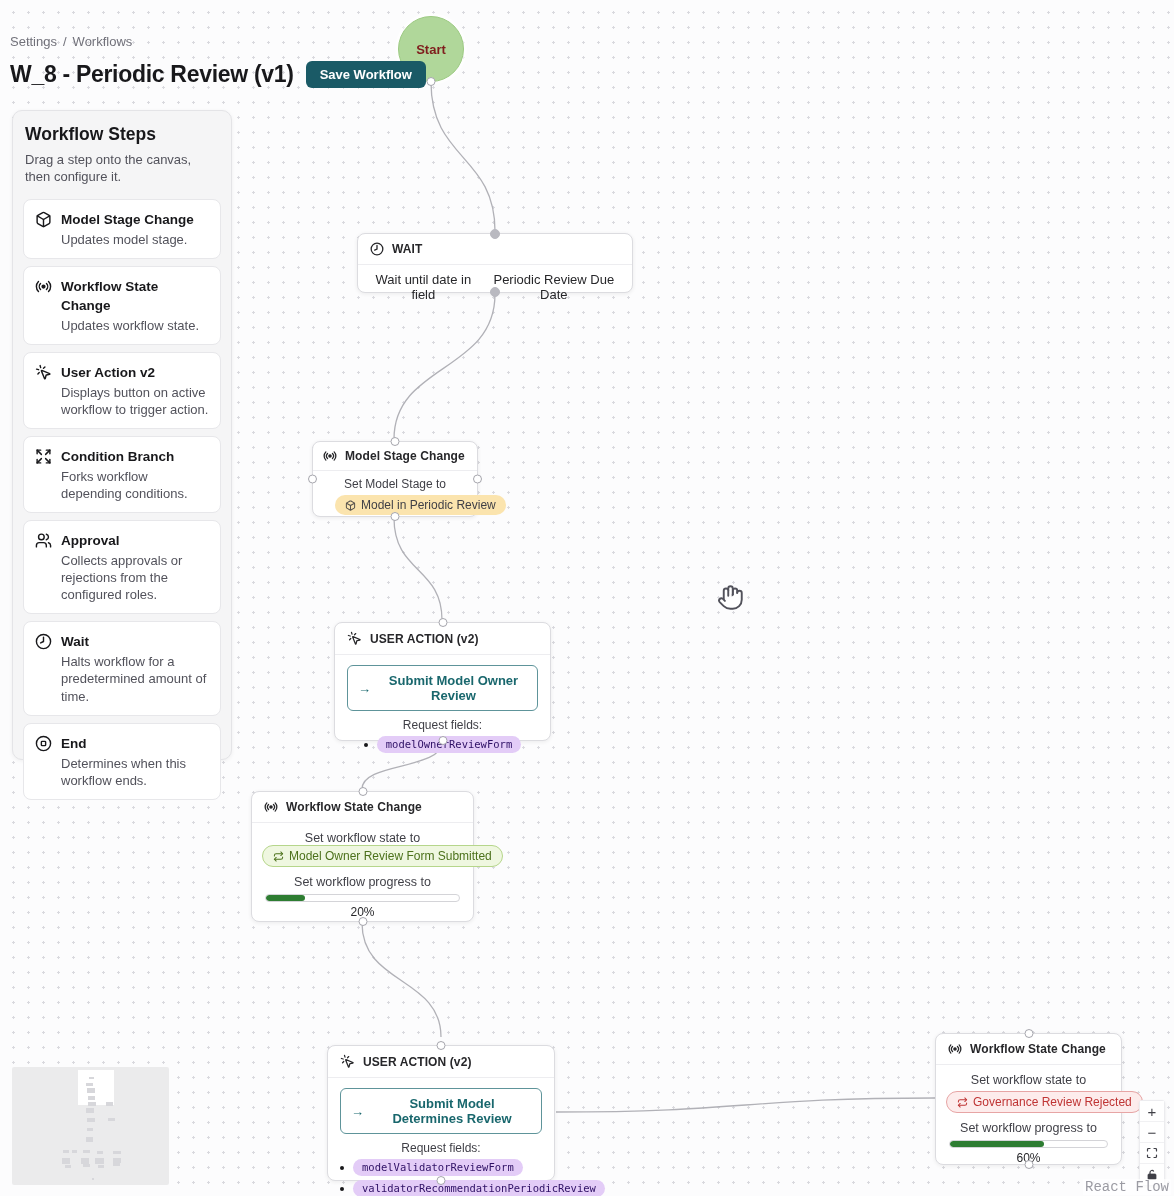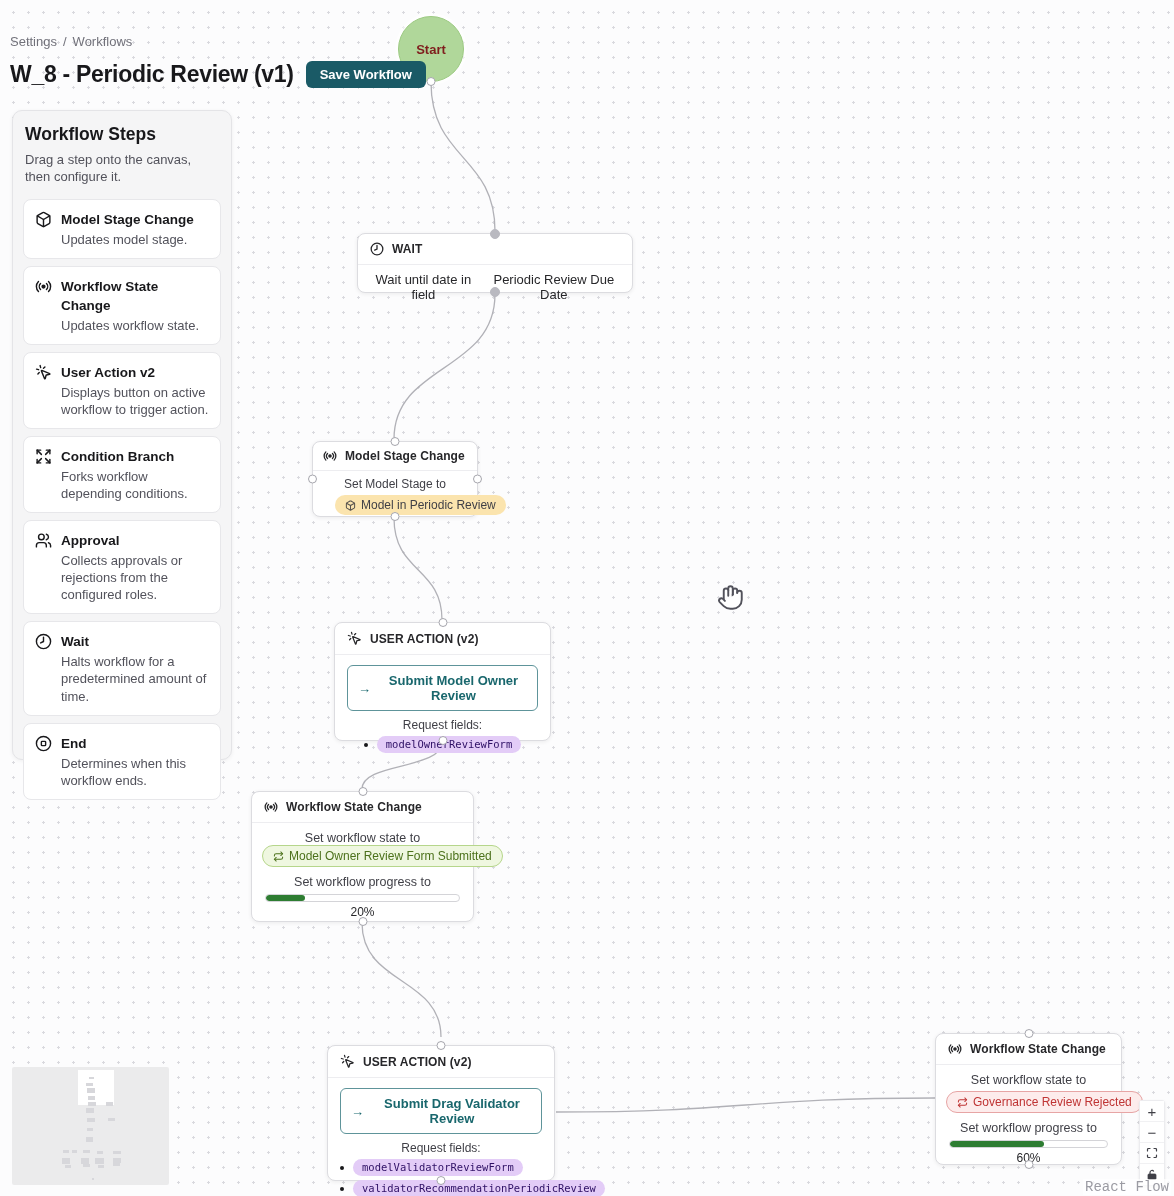--- a/index.html
+++ b/index.html
@@ -388,21 +388,21 @@
           <path d="m6 12-1.9 2"></path>
           <path d="M7.2 2.2 8 5.1"></path>
           <path d="M9.037 9.69a.498.498 0 0 1 .653-.653l11 4.5a.5.5 0 0 1-.074.949l-4.349 1.041a1 1 0 0 0-.74.739l-1.04 4.35a.5.5 0 0 1-.95.074z"></path>
         </svg>
     </span>
     <span>USER ACTION (v2)</span>
   </div>
   <div class="node-body" style="padding:6px 8px 8px;">
     <button class="ua-btn">
       <span>→</span>
-      <span>Submit Drag Validator Review</span>
+      <span>Submit Model Determines Review</span>
     </button>
     <div class="req-label">Request fields:</div>
     <ul class="field-list lefty">
       <li>
         <span class="dot"></span>
         <span class="pill pill-purple">modelValidatorReviewForm</span>
       </li>
       <li>
         <span class="dot"></span>
         <span class="pill pill-purple">validatorRecommendationPeriodicReview</span>

